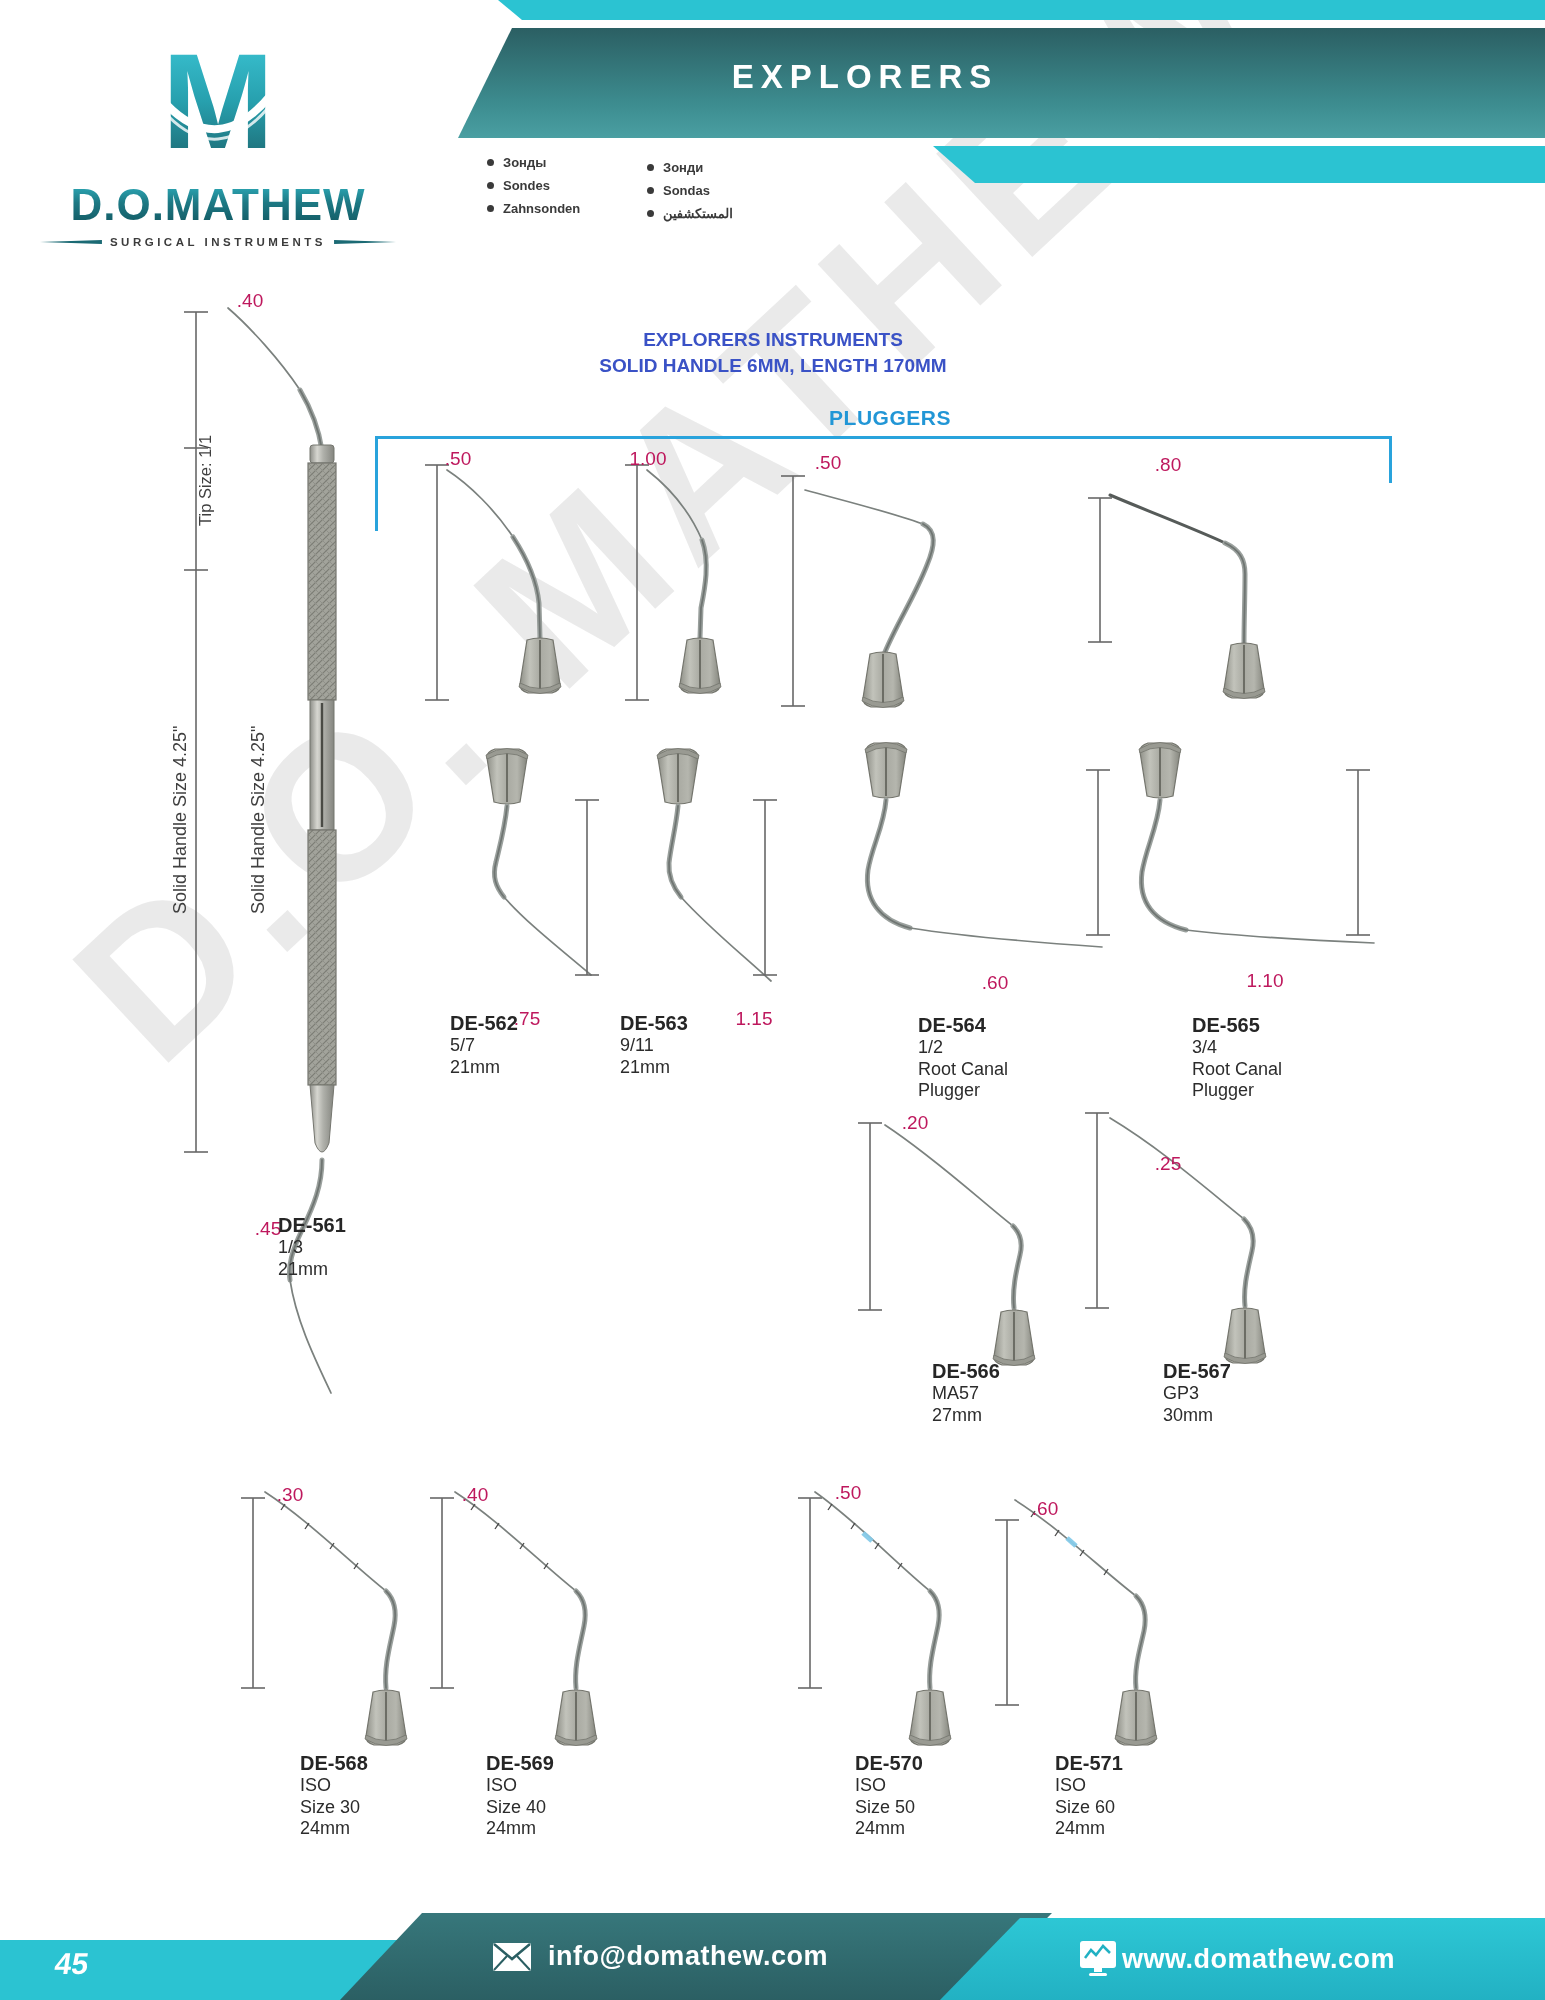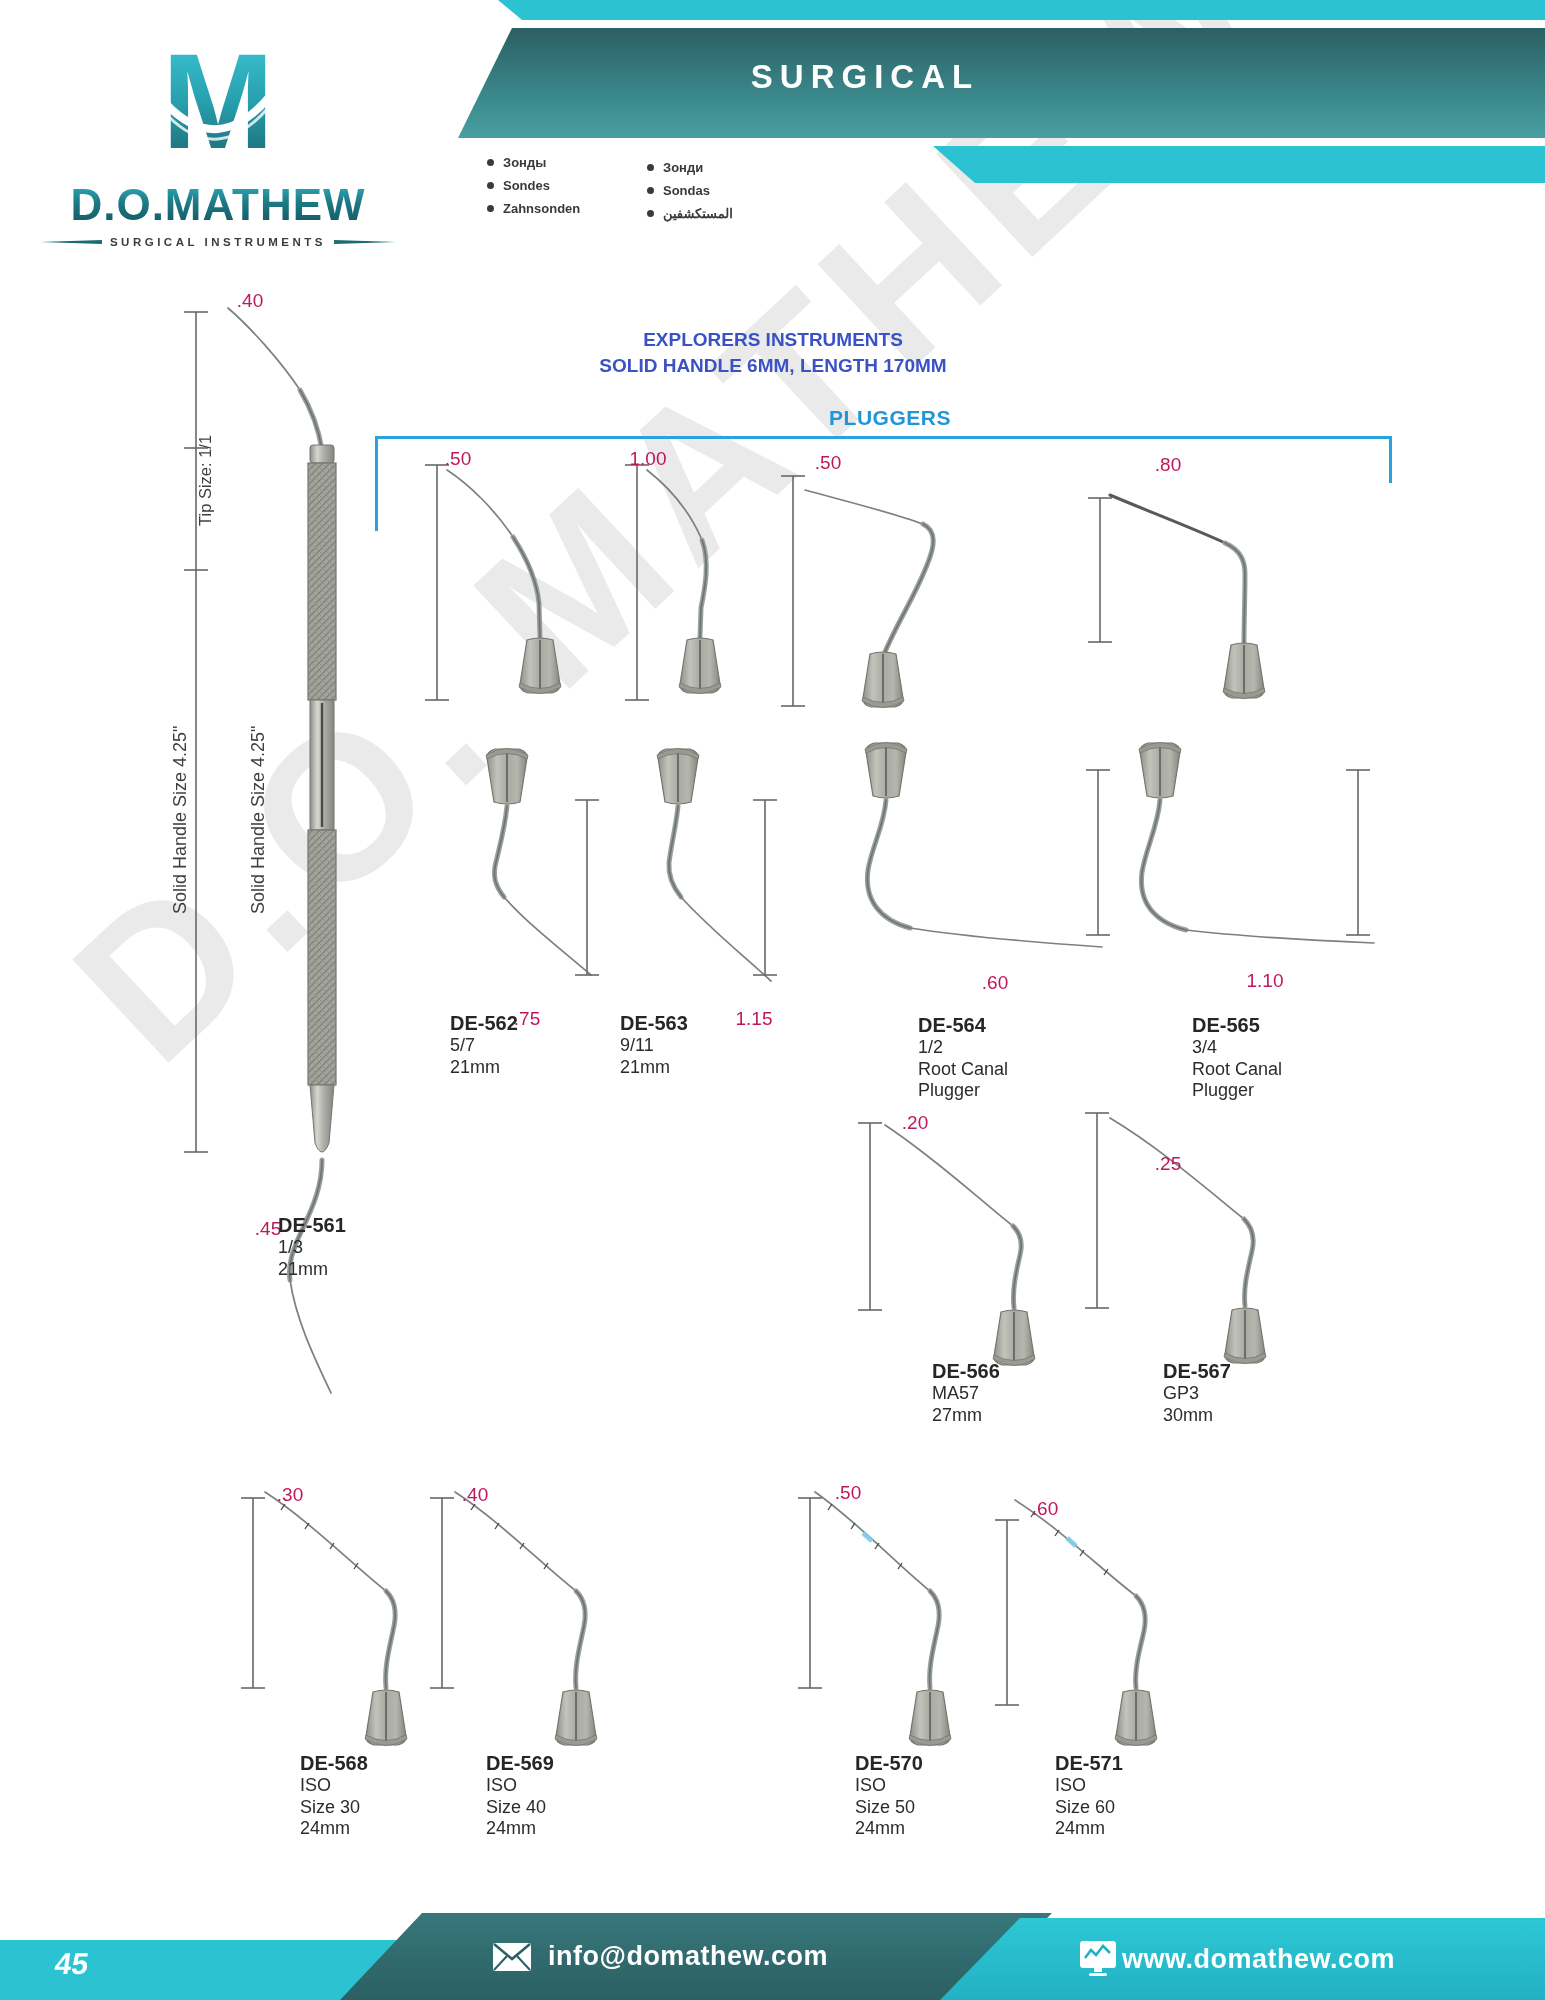--- a/index.html
+++ b/index.html
@@ -116,21 +116,21 @@
         <line x1="0" y1="2" x2="0" y2="55" stroke="#585951" stroke-width="2" opacity=".75"></line>
         <path d="M-20,45 Q0,56 20,45 L21,49 Q0,62 -21,49 Z" fill="#999a92" stroke="#74756d" stroke-width=".8"></path>
       </g>
     </defs>
   </svg>
 
   <div class="watermark">D.O. MATHEW</div>
 
   <div class="abs strip1"></div>
   <div class="abs banner">
-    <div class="banner-title">SURGICAL</div>
+    <div class="banner-title">EXPLORERS</div>
   </div>
   <div class="abs strip2"></div>
 
   <svg class="abs logo-m" width="140" height="142" viewBox="0 0 140 142">
     <text x="70" y="122" text-anchor="middle" font-family="Liberation Sans, sans-serif" font-size="135" font-weight="bold" fill="url(#mGrad)">M</text>
     <path d="M18,78 Q70,132 122,70" stroke="#ffffff" stroke-width="8" fill="none"></path>
     <path d="M20,90 Q70,140 120,82" stroke="#ffffff" stroke-width="3" fill="none" opacity=".8"></path>
   </svg>
   <div class="abs wordmark">D.O.MATHEW</div>
   <div class="abs tagline-row">

